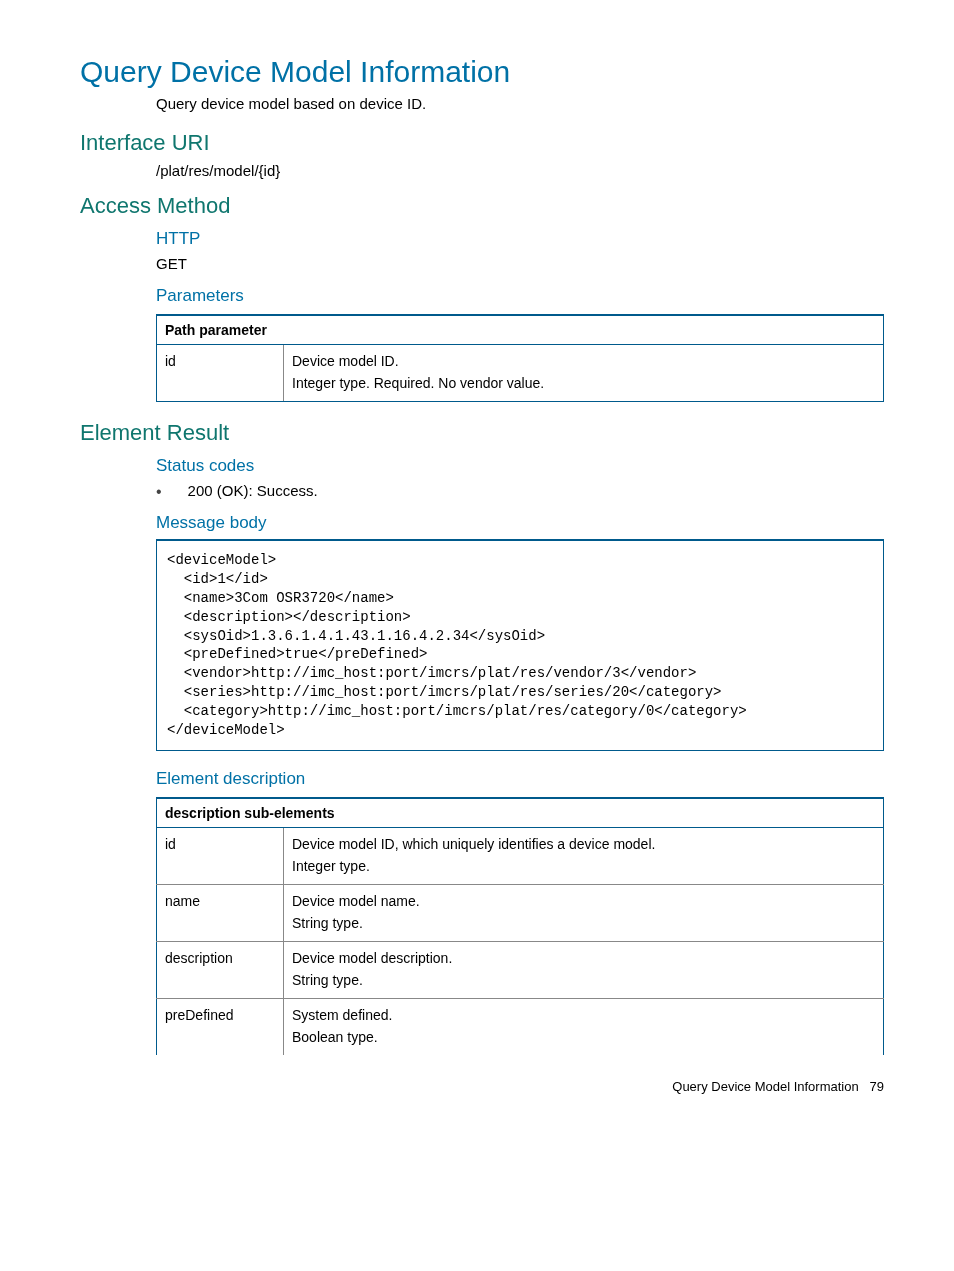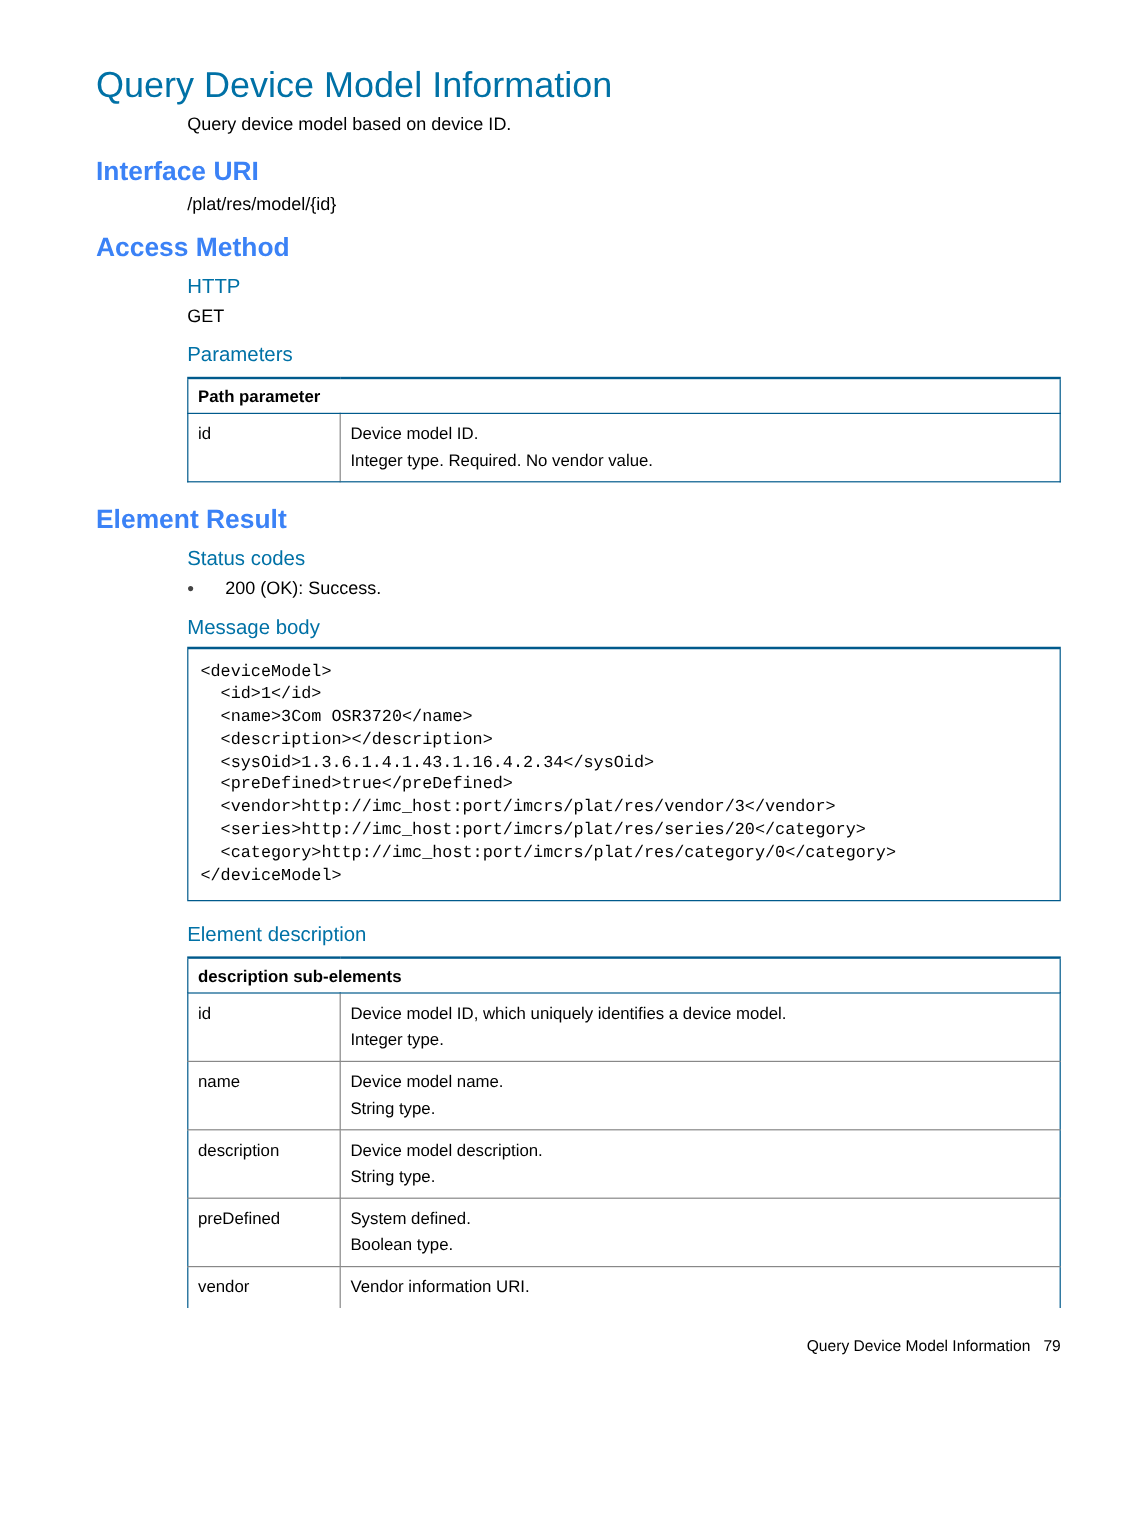--- a/index.html
+++ b/index.html
@@ -18,23 +18,23 @@
     font-size: 30px;
     color: #0071a6;
     margin: 0 0 6px 0;
   }
   .intro {
     margin: 0 0 18px 76px;
     font-size: 15px;
   }
   h2 {
     font-family: Arial, Helvetica, sans-serif;
-    font-weight: 700;
+    font-weight: 400;
     font-size: 22px;
-    color: #3b82f6;
+    color: #0f766e;
     margin: 14px 0 6px 0;
   }
   .uri-text {
     font-size: 15px;
     margin: 0 0 14px 76px;
   }
   h3 {
     font-family: Arial, Helvetica, sans-serif;
     font-weight: 400;
     font-size: 17px;
@@ -210,24 +210,18 @@
         <div class="cell-line">String type.</div>
       </td>
     </tr>
     <tr>
       <td>preDefined</td>
       <td>
         <div class="cell-line">System defined.</div>
         <div class="cell-line">Boolean type.</div>
       </td>
     </tr>
-    <tr>
-      <td>vendor</td>
-      <td>
-        <div class="cell-line">Vendor information URI.</div>
-      </td>
-    </tr>
   </tbody>
 </table>
 
 <div class="footer">
   <span>Query Device Model Information</span>&nbsp;&nbsp;&nbsp;<span>79</span>
 </div>
 
 </body></html>

